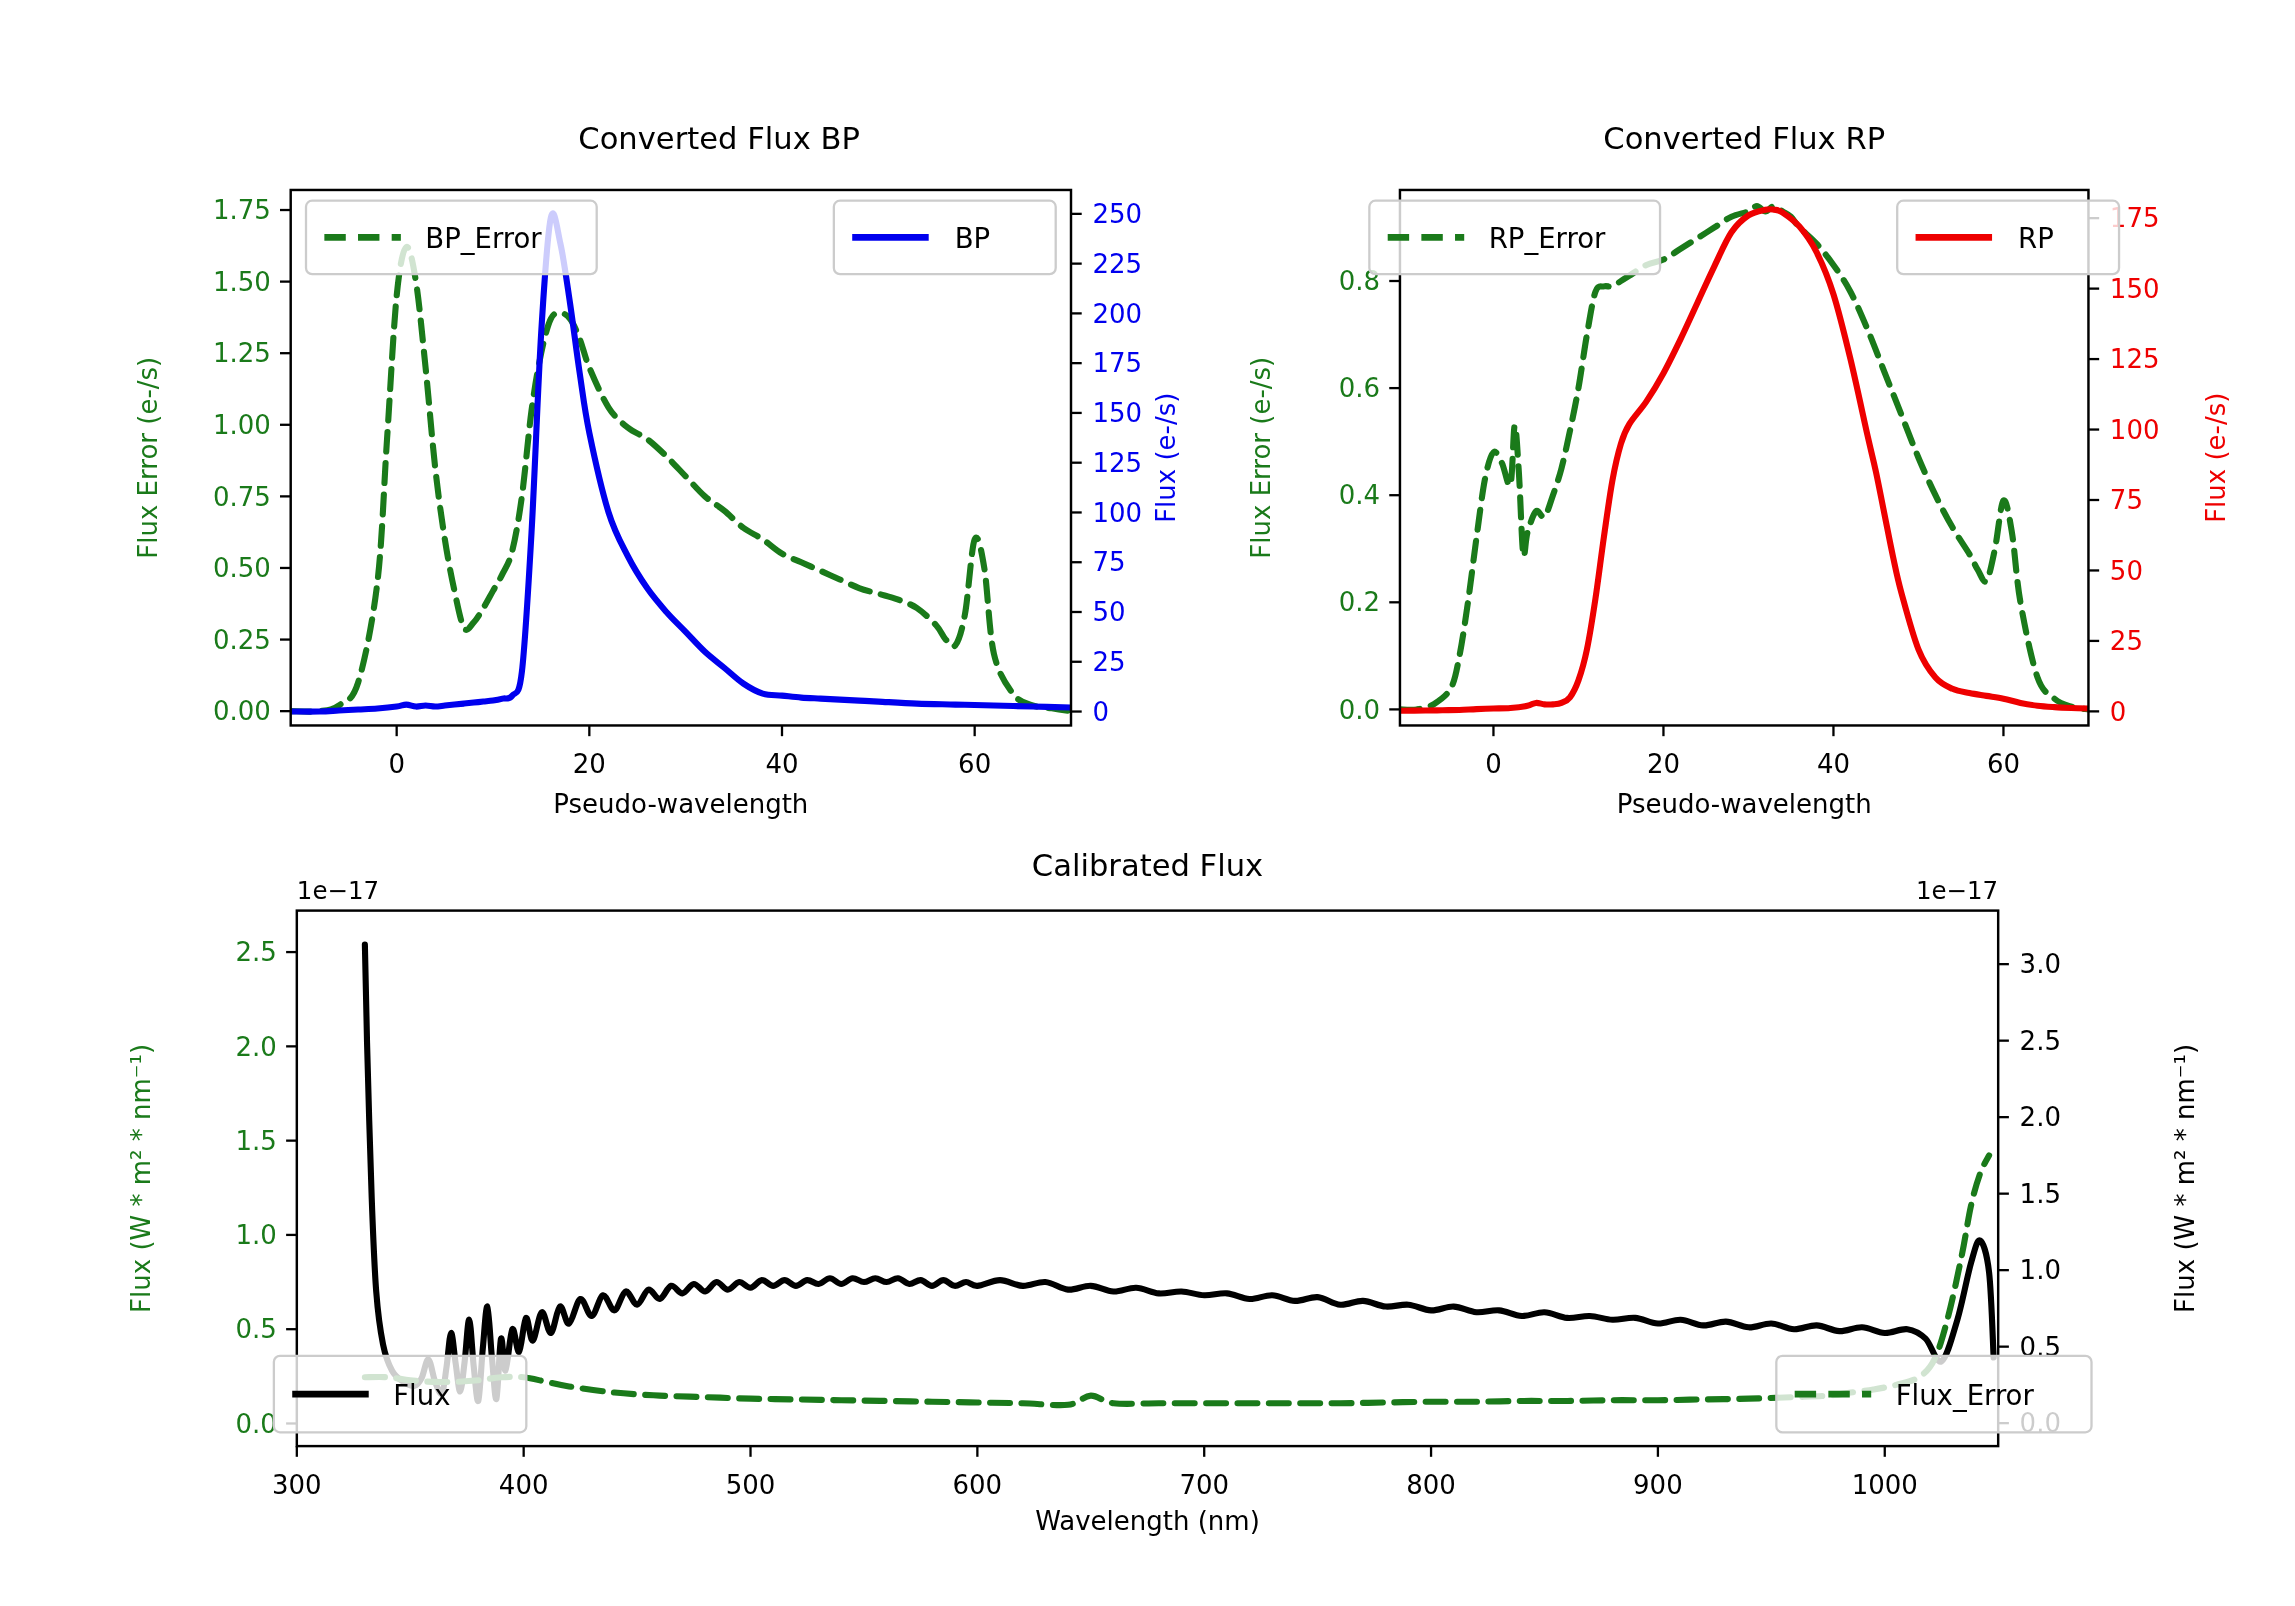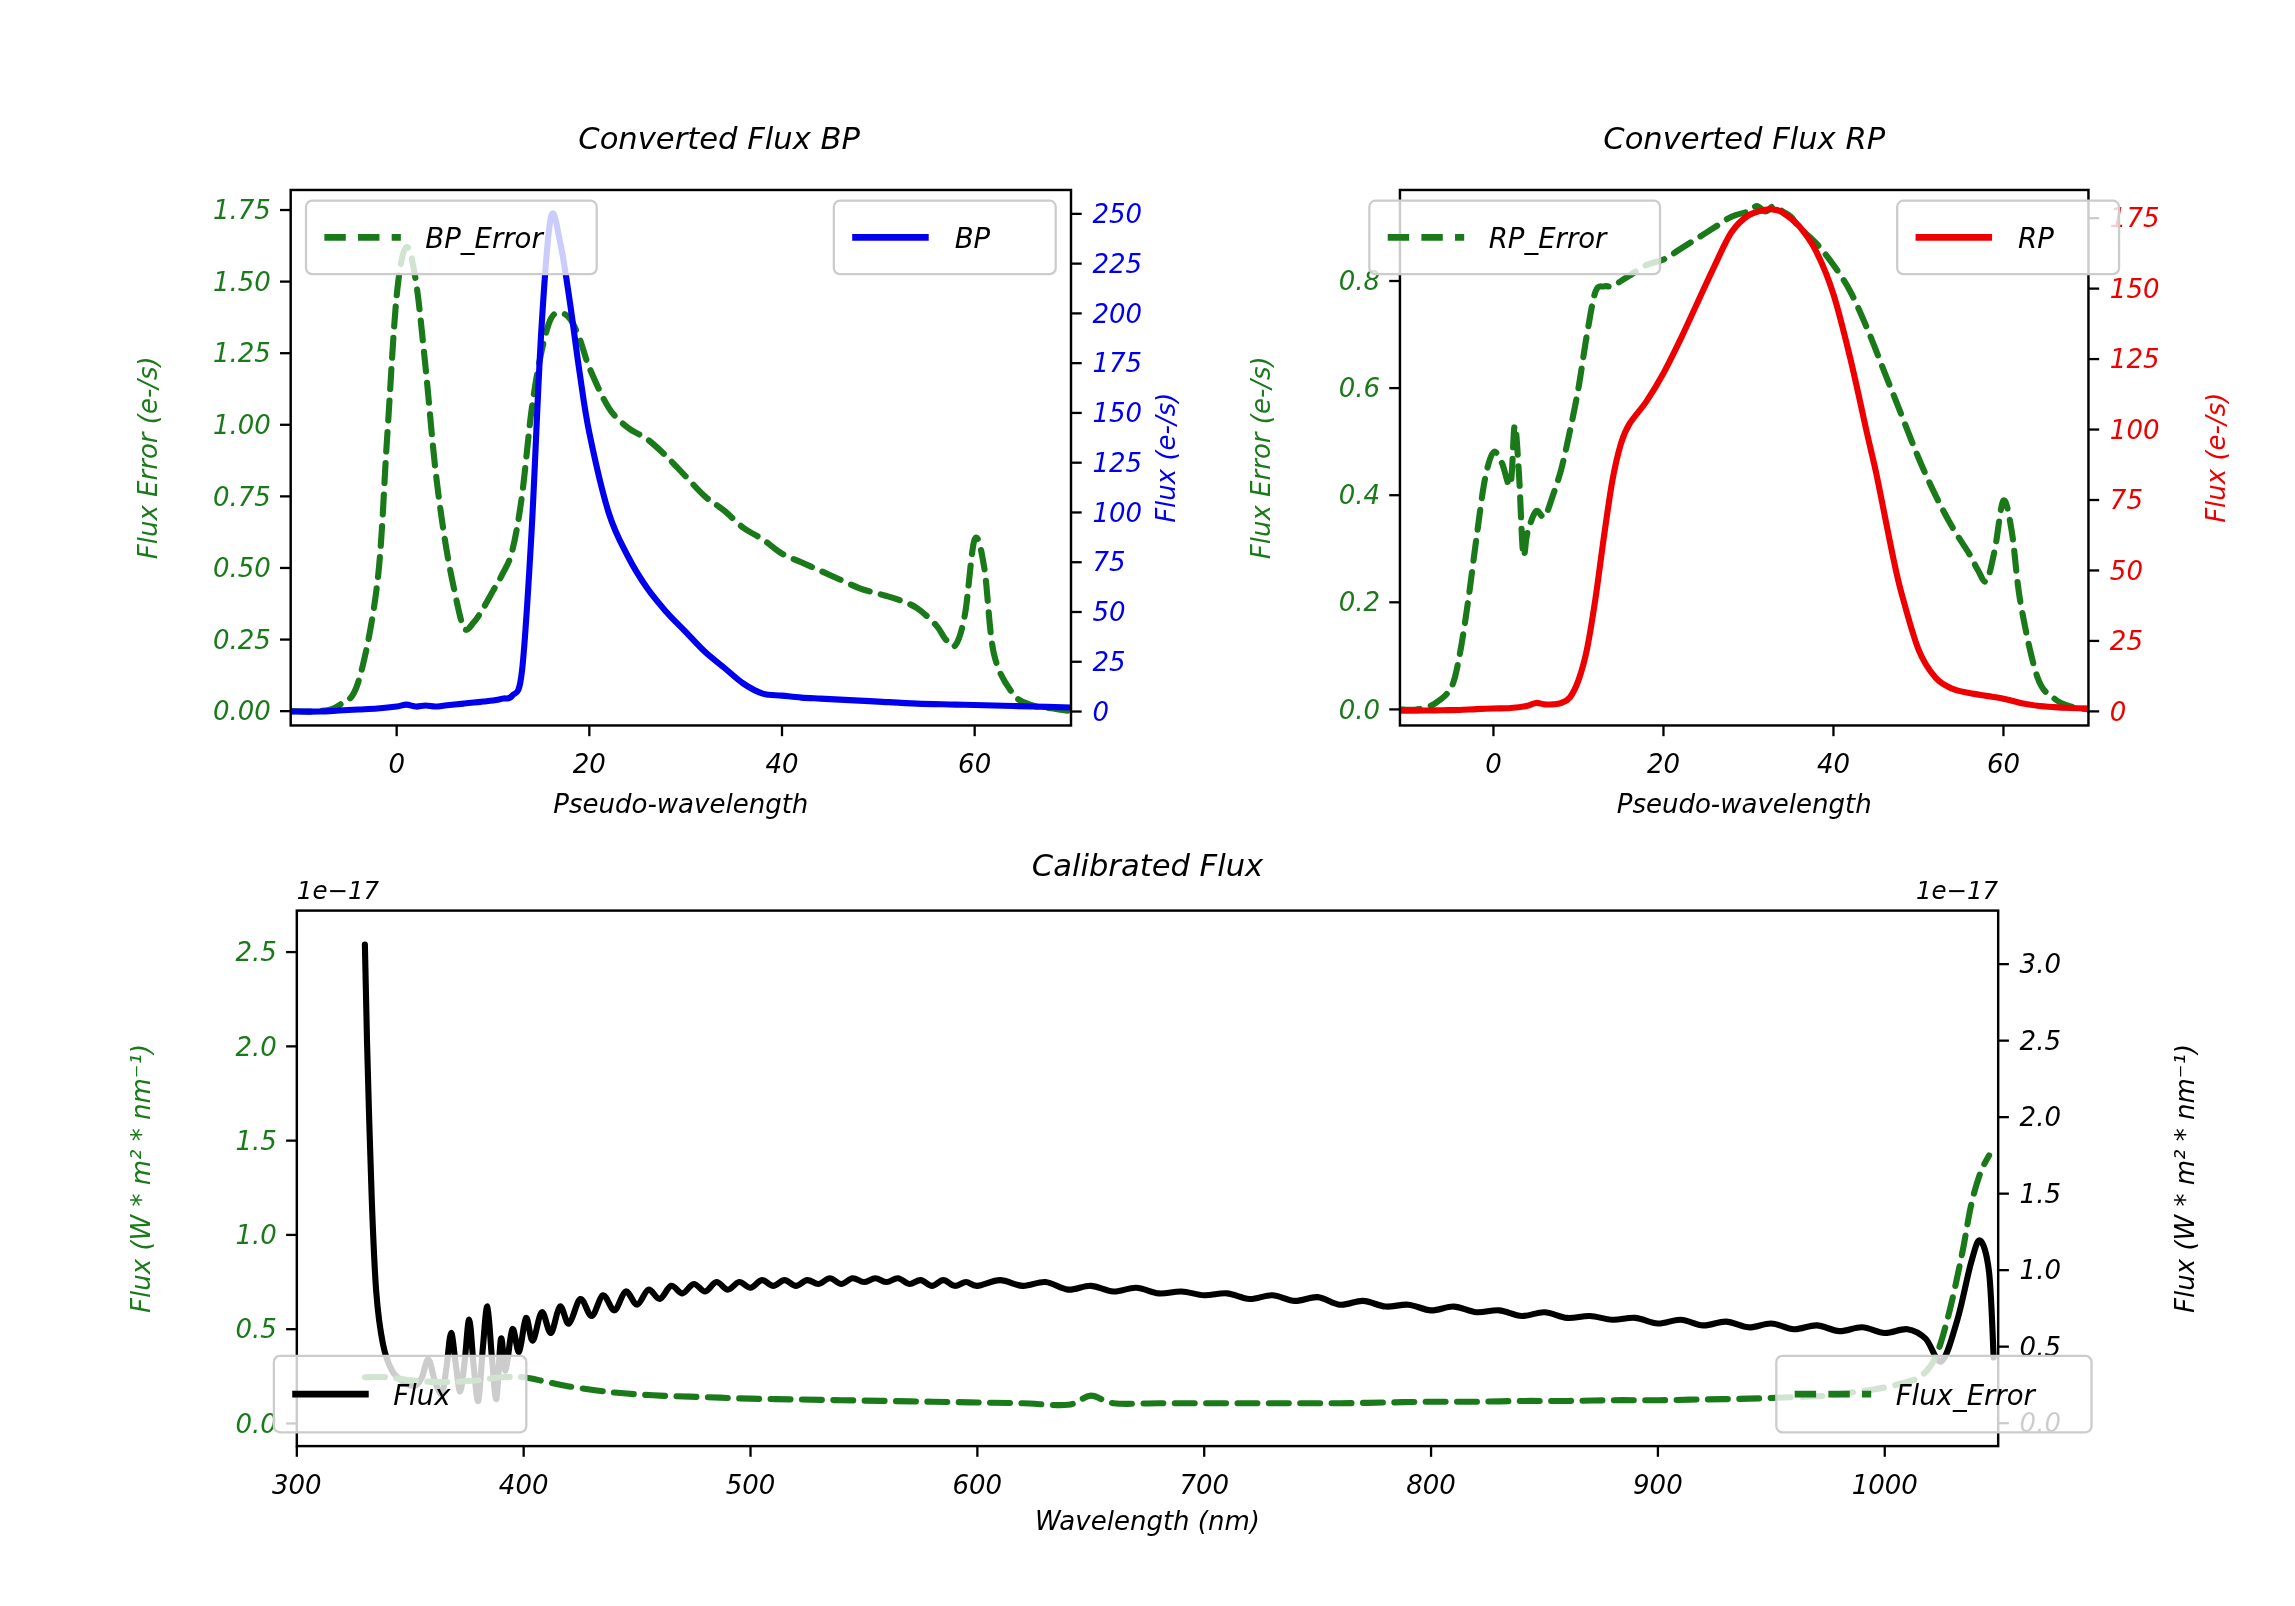--- a/index.html
+++ b/index.html
@@ -1,21 +1,21 @@
 <!DOCTYPE html>
 <html style="font-size:12.2px"><head>
 <meta charset="utf-8">
 <style>
   html,body{margin:0;padding:0;}
   body{
     width:2295px;height:1607px;background:#ffffff;
     font-family:"DejaVu Sans","Liberation Sans",sans-serif;
     overflow:hidden;
   }
-  #root{position:relative;width:2295px;height:1607px;font-style:italic;}
+  #root{position:relative;width:2295px;height:1607px;}
   svg{display:block;}
   .ttl{font-size:40px;fill:#000;font-family:"DejaVu Sans","Liberation Sans",sans-serif;}
   .tick{font-size:34px;font-family:"DejaVu Sans","Liberation Sans",sans-serif;}
   .axlab{font-size:34px;font-family:"DejaVu Sans","Liberation Sans",sans-serif;}
   .offs{font-size:32px;fill:#000;font-family:"DejaVu Sans","Liberation Sans",sans-serif;}
   .leglab{font-size:36px;fill:#000;font-family:"DejaVu Sans","Liberation Sans",sans-serif;}
   .spine{fill:none;stroke:#000;stroke-width:3.2;}
   .tk{stroke:#000;stroke-width:3;}
   .curve{fill:none;stroke-linecap:round;stroke-linejoin:round;}
   .legbox{fill:#ffffff;fill-opacity:0.8;stroke:#cccccc;stroke-width:3;rx:8;}

